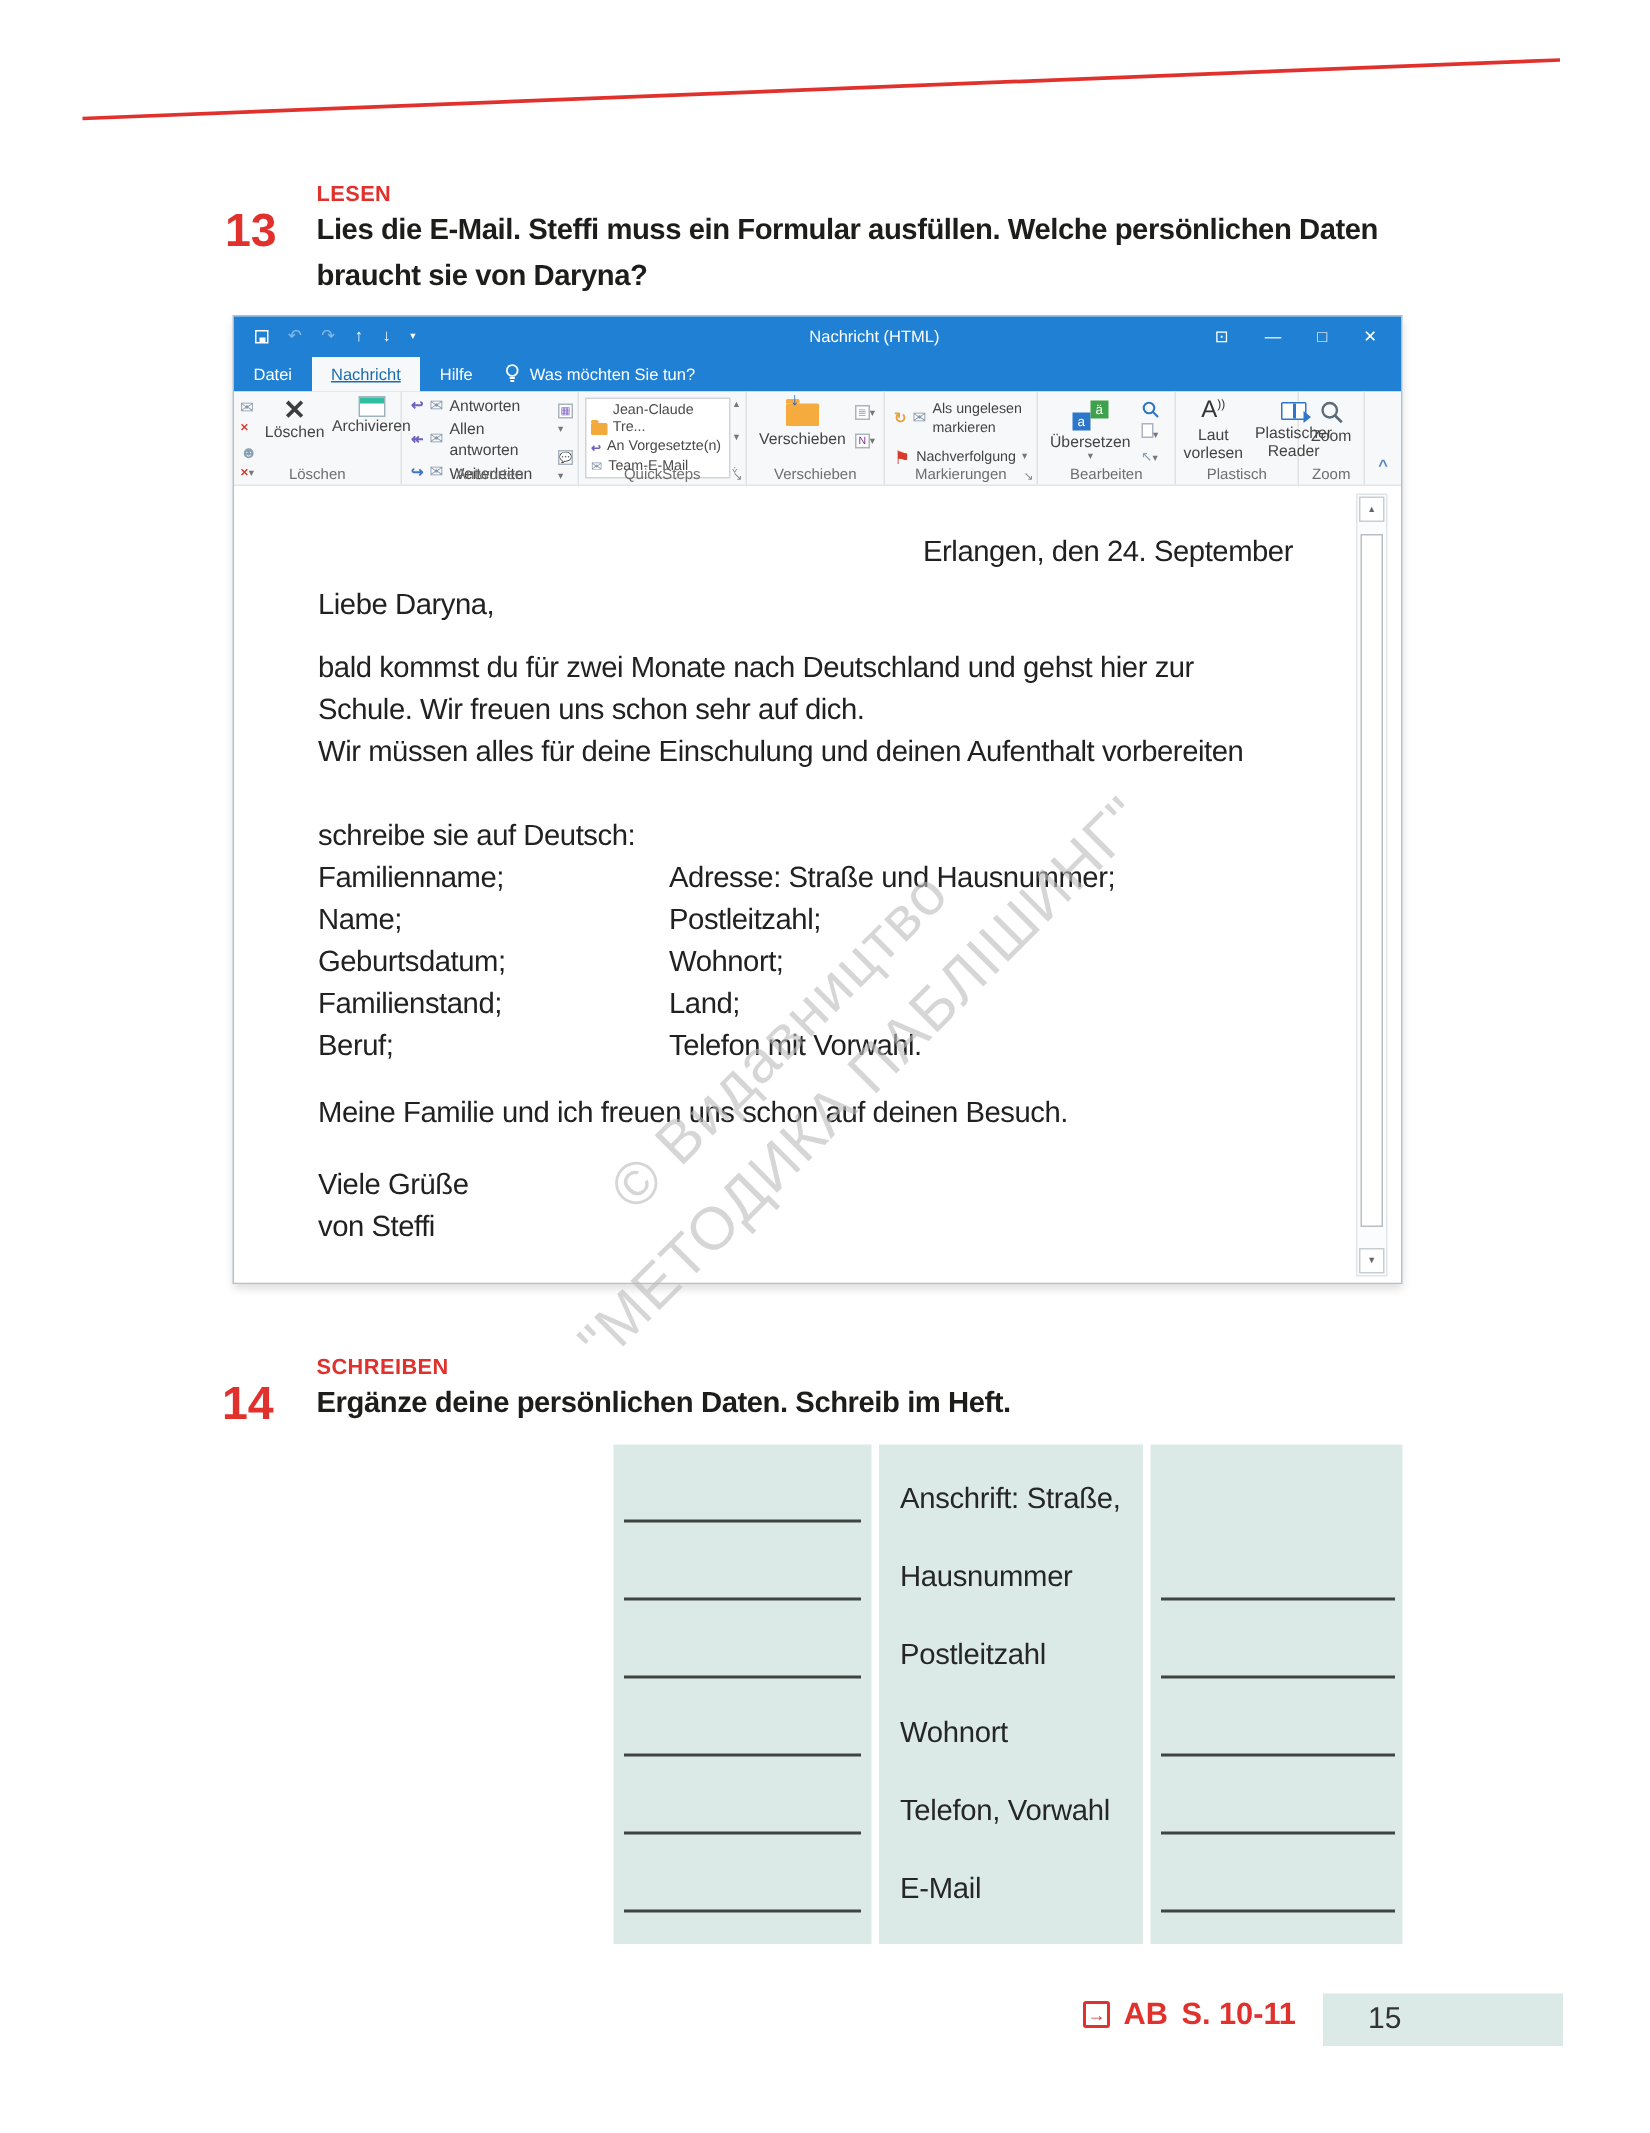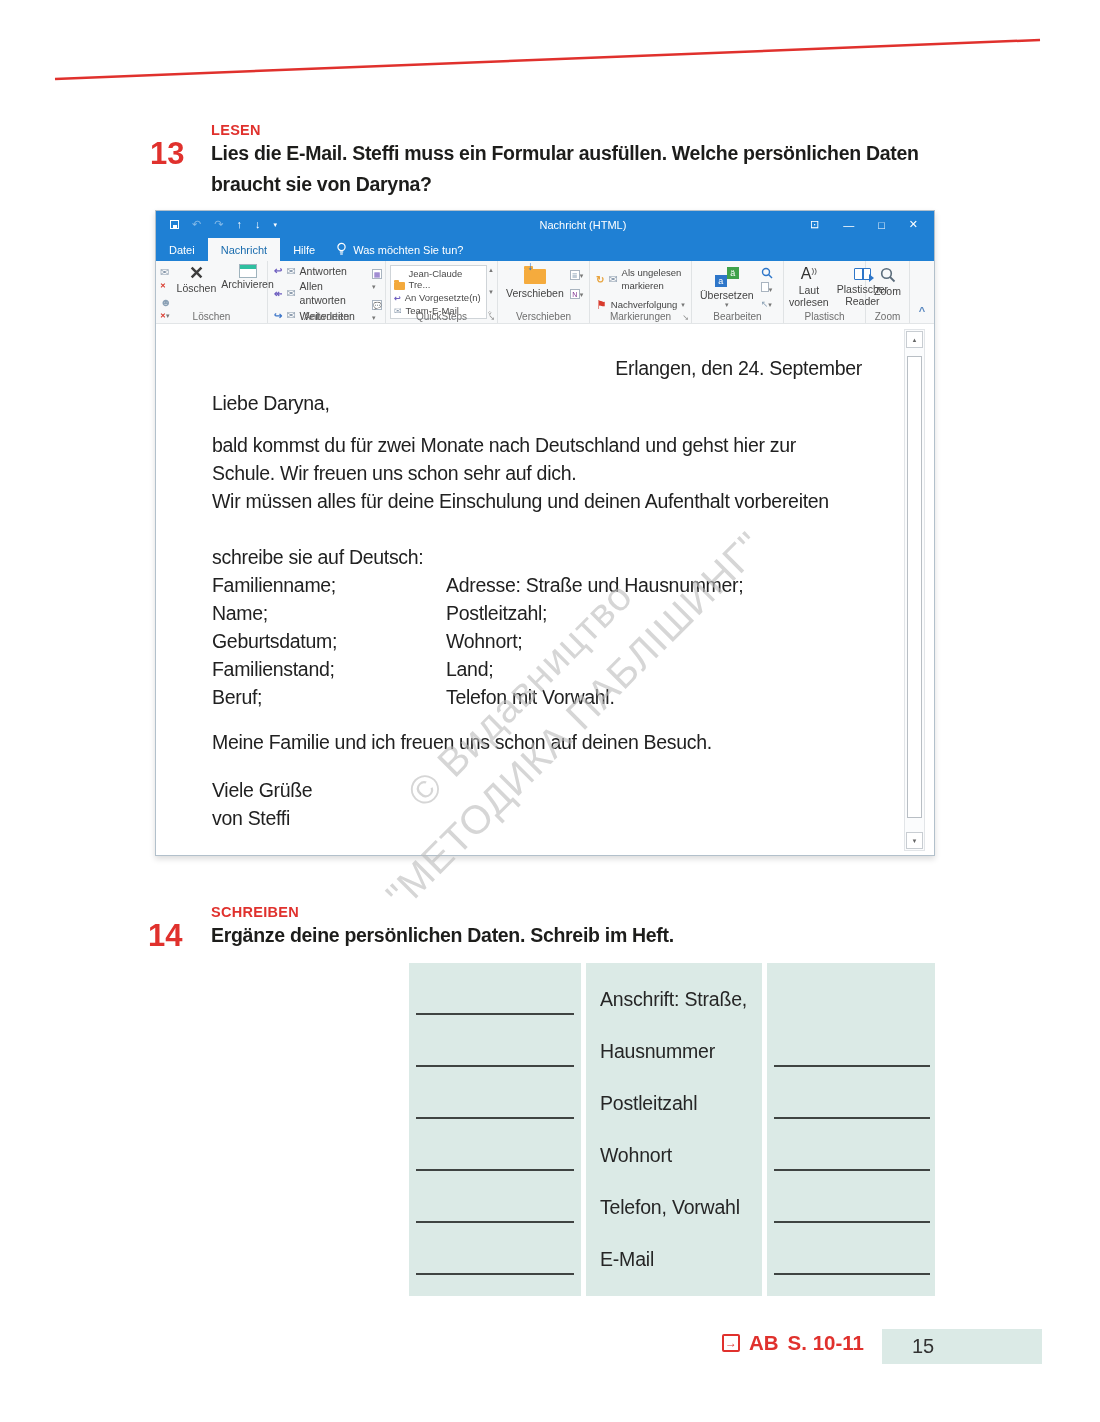--- a/index.html
+++ b/index.html
@@ -33,21 +33,21 @@
   .faded { opacity:.45; }
   .tbarrow { font-size:11px; line-height:1; }
   .title-center { flex:1; text-align:center; }
   .winctl { display:flex; align-items:center; gap:24px; padding-right:16px; font-size:11px; }
 
   .tabrow {
     position:absolute; left:0; top:27px; right:0; height:23px; background:#1f80d4;
     display:flex; align-items:stretch; color:#fff; font-size:11px;
   }
   .tab { padding:0 13px; display:flex; align-items:center; }
-  .tab.active { background:#f7f8f9; color:#1a6cae; }
+  .tab.active { background:#f7f8f9; color:#1a6cae;text-decoration:underline; }
   .tellme { display:flex; align-items:center; gap:6px; padding-left:8px; }
 
   .ribbon {
     position:absolute; left:0; top:50px; right:0; height:63px; background:#f7f8f9;
     border-bottom:1px solid #e2e5e7; display:flex; font-size:10.5px; color:#444;
   }
   .rgroup { position:relative; border-right:1px solid #e0e3e5; padding-top:3px; }
   .glabel {
     position:absolute; bottom:1px; left:0; right:0; text-align:center;
     font-size:10px; color:#6e6e6e;

